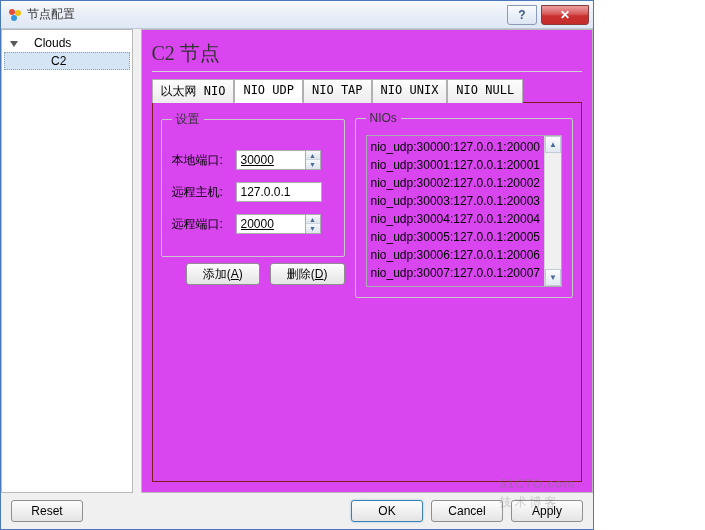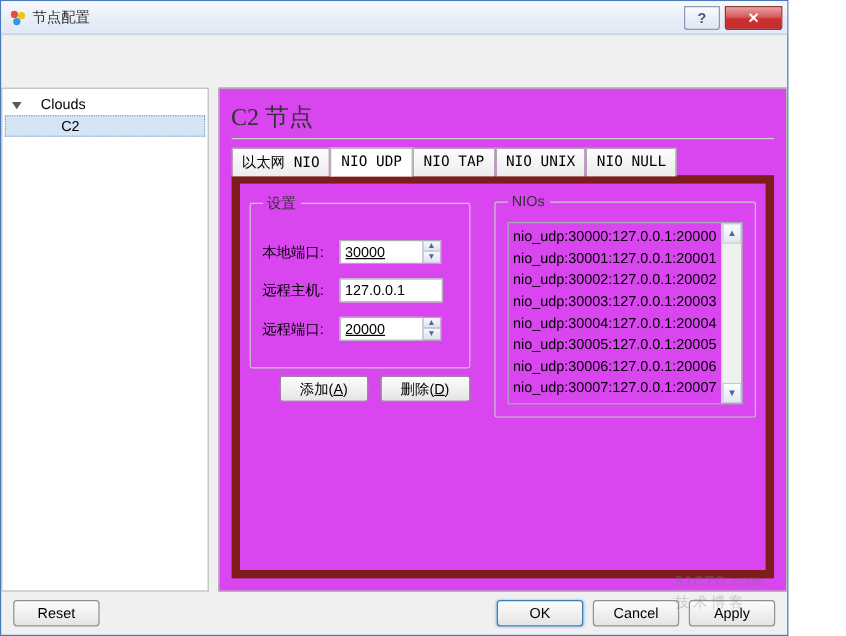--- a/index.html
+++ b/index.html
@@ -1,35 +1,35 @@
 <!DOCTYPE html>
 <html><head>
 <meta charset="utf-8">
 <style>
 * { box-sizing: border-box; font-family: "Microsoft YaHei", "SimSun", Tahoma, sans-serif; font-size: 12px; }
 body { margin: 0; padding: 0; background: #fff; width: 705px; height: 530px; }
-.window { width: 657px; height: 530px; border: 1px solid #4a7abc; background: #f0f0f0; display: flex; flex-direction: column; }
+.window { width: 594px; height: 530px; border: 1px solid #4a7abc; background: #f0f0f0; display: flex; flex-direction: column; }
 .titlebar { height: 28px; background: linear-gradient(to bottom, #f8fafd 0%, #e9eef7 50%, #dfe8f6 100%); display: flex; align-items: center; padding: 0 0 0 6px; border-bottom: 1px solid #c0c9d8; }
 .titlebar .icon { width: 16px; height: 16px; margin-right: 4px; }
 .titlebar .title { flex: 1; color: #333; }
 .titlebar-buttons { display: flex; height: 20px; }
 .titlebar-btn { width: 30px; height: 20px; display: flex; align-items: center; justify-content: center; border: 1px solid #8a9bb5; background: linear-gradient(to bottom, #f9fbfe, #dde6f3); border-radius: 0 0 3px 3px; margin-right: 4px; }
 .titlebar-btn.close { width: 48px; background: linear-gradient(to bottom, #e9a0a0 0%, #d85a5a 45%, #c93030 55%, #c52b2b 100%); border-color: #8b3a3a; color: #fff; font-weight: bold; }
 .help-q { color:#3a5a8a; font-weight:bold; }
-.content { flex: 1; display: flex; padding: 0; gap: 8px; margin-top: 44px; }
+.content { flex: 1; display: flex; padding: 0; gap: 8px; }
 .left-pane { width: 178px; background: #fff; border: 1px solid #b8b8b8; padding: 4px 0; }
 .tree-row { display: flex; align-items: center; height: 18px; padding: 0 6px; }
 .tree-expander { width: 12px; height: 12px; display:flex; align-items:center; justify-content:center; color:#555; }
 .tree-row.selected { background: #d6e5f5; border:1px dotted #7da2ce; margin:0 2px; padding:0 4px; }
 .right-pane { flex: 1; background: #d946ef; border: 1px solid #b8b8b8; display:flex; flex-direction:column; padding: 6px 10px 10px 10px; }
 .heading { font-size: 20px; font-family: "SimSun", serif; color:#333; border-bottom:1px solid #d0d0d0; padding:4px 0 4px 0; margin-bottom:6px; }
 .tabs { display:flex; }
 .tab { padding: 3px 8px; border:1px solid #b0b0b0; border-bottom:none; background:linear-gradient(to bottom,#fdfdfd,#ececec); margin-right:0px; font-family:"SimSun",monospace; position:relative; top:1px; }
 .tab.active { background:#fff; border-bottom:1px solid #fff; }
-.tab-body { border:7px solid #7f1d1d; flex:1; padding:8px; display:flex; gap:20px; align-items:flex-start; }
+.tab-body { border:1px solid #7f1d1d; flex:1; padding:8px; display:flex; gap:10px; align-items:flex-start; }
 fieldset { border:1px solid #c8c8c8; border-radius:2px; padding:10px 10px 10px 10px; margin:0; }
 fieldset.settings { width: 184px; }
 fieldset.nios { flex:1; }
 legend { padding:0 4px; color:#333; }
 .form-row { display:flex; align-items:center; margin:12px 0; gap:8px; }
 .form-row label { width:56px; font-family:"SimSun",sans-serif; }
 .spinbox { display:flex; }
 .spinbox input { width:70px; height:20px; border:1px solid #abadb3; padding:0 4px;text-decoration:underline; }
 .spin-btns { display:flex; flex-direction:column; border:1px solid #abadb3; border-left:none; }
 .spin-btns div { width:14px; height:9px; background:linear-gradient(to bottom,#f6f8fb,#dde3ec); display:flex; align-items:center; justify-content:center; font-size:7px; color:#4a6a9a; border-bottom:1px solid #cdd5e0;}

